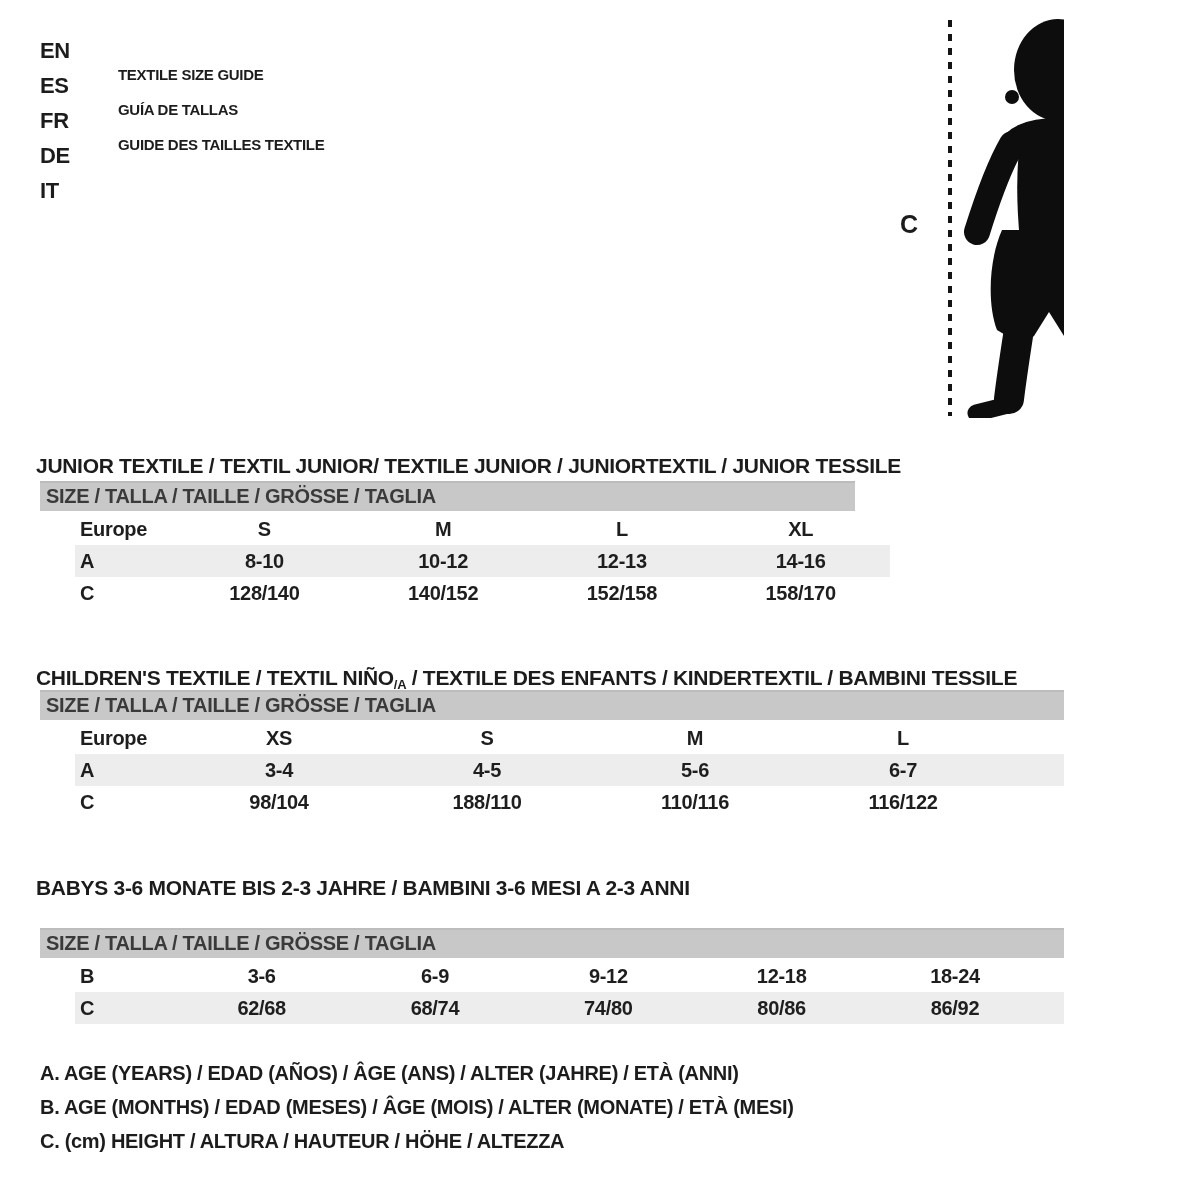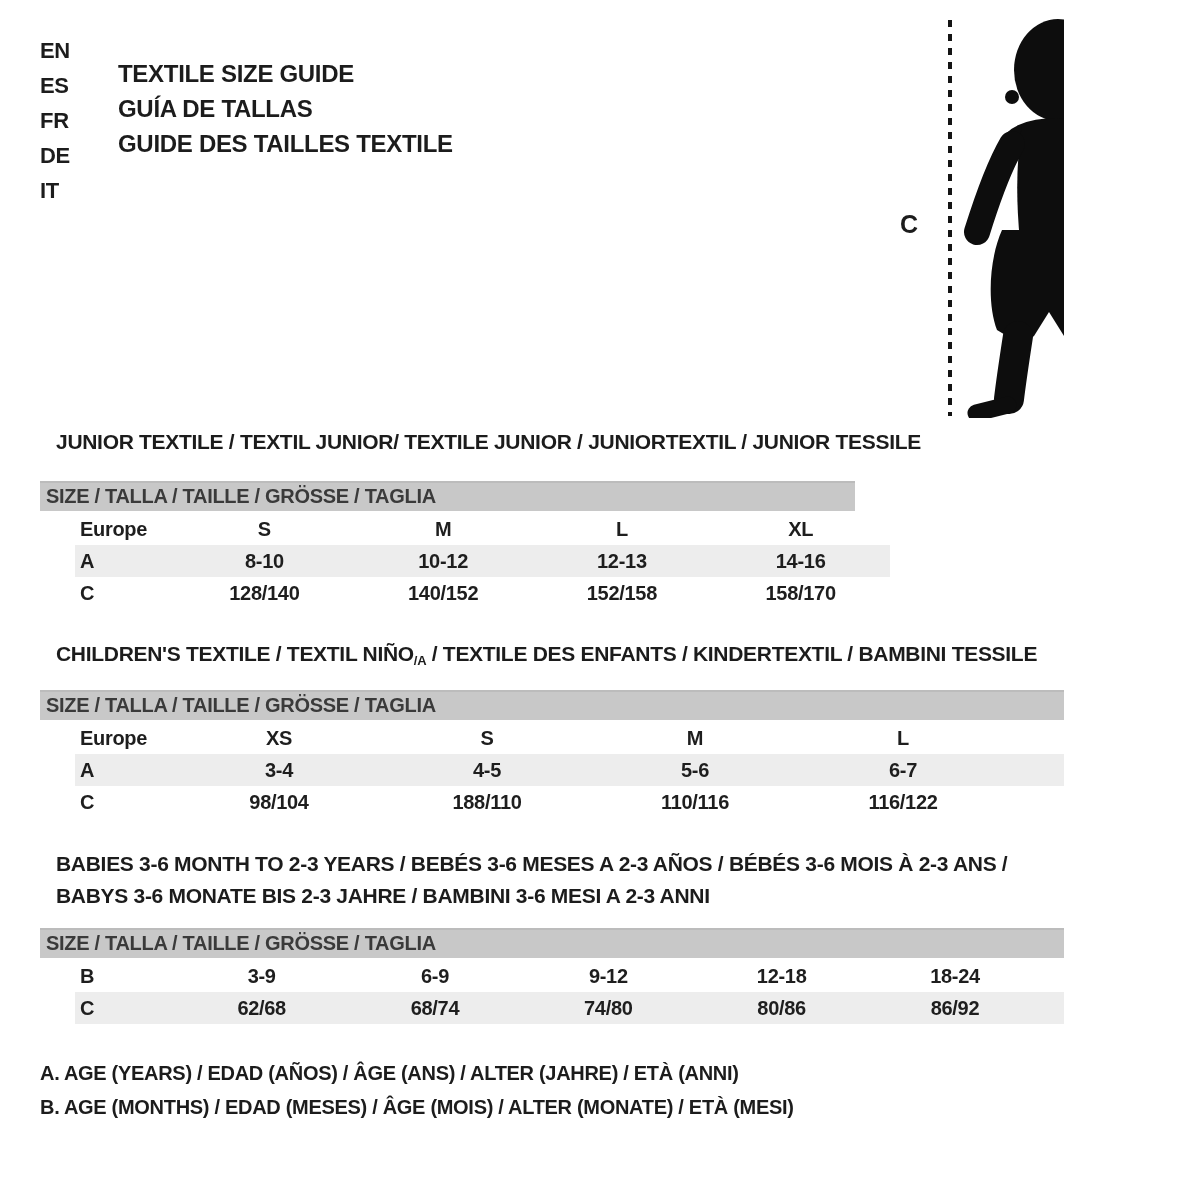--- a/index.html
+++ b/index.html
@@ -4,31 +4,31 @@
 <style>
   * { margin:0; padding:0; box-sizing:border-box; }
   html,body { background:#ffffff; }
   body { font-family:"Liberation Sans", sans-serif; color:#1c1c1c; }
   .page { position:relative; width:1064px; height:1200px; background:#ffffff; overflow:hidden; }
 
   
   .lang-list { position:absolute; left:40px; top:33px; }
   .lang-row { display:flex; height:35px; align-items:center; }
   .lang-code { width:78px; font-size:22px; font-weight:700; letter-spacing:-0.3px; }
-  .lang-label { font-size:24px; font-weight:700; letter-spacing:-0.3px;margin-top:47px; }
+  .lang-label { font-size:15px; font-weight:700; letter-spacing:-0.3px;margin-top:47px; }
 
   
   .height-line { position:absolute; left:948px; top:20px; width:4px; height:396px;
                  background:repeating-linear-gradient(to bottom, #141414 0 7px, transparent 7px 14px); }
   .height-label { position:absolute; left:900px; top:210px; font-size:25px; font-weight:700; }
   .baby-figure { position:absolute; left:962px; top:14px; width:175px; height:404px; }
 
   
-  .section-title { position:absolute; left:56px; font-size:21px; font-weight:700;
-                   letter-spacing:-0.3px; line-height:32px; white-space:nowrap; }
+  .section-title { position:absolute; left:36px; font-size:21px; font-weight:700;
+                   letter-spacing:-0.3px; line-height:32px; white-space:nowrap;margin-top:24px; }
   .title-sub { font-size:13px; vertical-align:-4px; font-weight:700; }
   .size-bar { position:absolute; left:40px; height:30px; background:#c8c8c8;
               border-top:2px solid #bcbcbc; line-height:27px; padding-left:6px;
               font-size:20px; font-weight:700; color:#3a3a3a; letter-spacing:-0.3px; white-space:nowrap; }
   .size-table { position:absolute; left:40px; border-collapse:collapse; table-layout:fixed;margin-left:35px; }
   .size-table td { height:32px; text-align:center; font-size:20px; font-weight:700;
                    color:#1e1e1e; letter-spacing:-0.3px; padding:0; }
   .size-table td:first-child { text-align:left; width:100px; padding-left:5px; }
   .size-table tr:nth-child(2) td { background:#ededed; }
   .w-junior { width:815px; }
@@ -145,29 +145,28 @@
           <td>98/104</td>
           <td>188/110</td>
           <td>110/116</td>
           <td>116/122</td>
           <td>122/128</td>
         </tr>
       </tbody>
   </table>
 
   <div class="section-title" style="top:848px;">
-    <div>BABIES 3-6 MONTH TO 2-3 YEARS / BEBÉS 3-6 MESES A 2-3 AÑOS / BÉBÉS 3-6 MOIS À 2-3 ANS /</div>
     <div>BABYS 3-6 MONATE BIS 2-3 JAHRE / BAMBINI 3-6 MESI A 2-3 ANNI</div>
   </div>
   <div class="size-bar w-wide" style="top:928px;">SIZE / TALLA / TAILLE / GRÖSSE / TAGLIA</div>
   <table class="size-table w-wide" style="top:960px;">
     <tbody>
         <tr>
           <td>B</td>
-          <td>3-9</td>
+          <td>3-6</td>
           <td>6-9</td>
           <td>9-12</td>
           <td>12-18</td>
           <td>18-24</td>
           <td>24-62</td>
         </tr>
         <tr>
           <td>C</td>
           <td>62/68</td>
           <td>68/74</td>
@@ -175,15 +174,16 @@
           <td>80/86</td>
           <td>86/92</td>
           <td>92/98</td>
         </tr>
       </tbody>
   </table>
 
   <div class="legend">
     <div class="legend-line">A. AGE (YEARS) / EDAD (AÑOS) / ÂGE (ANS) / ALTER (JAHRE) / ETÀ (ANNI)</div>
     <div class="legend-line">B. AGE (MONTHS) / EDAD (MESES) / ÂGE (MOIS) / ALTER (MONATE) / ETÀ (MESI)</div>
+    <div class="legend-line">C. (cm) HEIGHT / ALTURA / HAUTEUR / HÖHE / ALTEZZA</div>
   </div>
 
 </div>
 
 </body></html>

